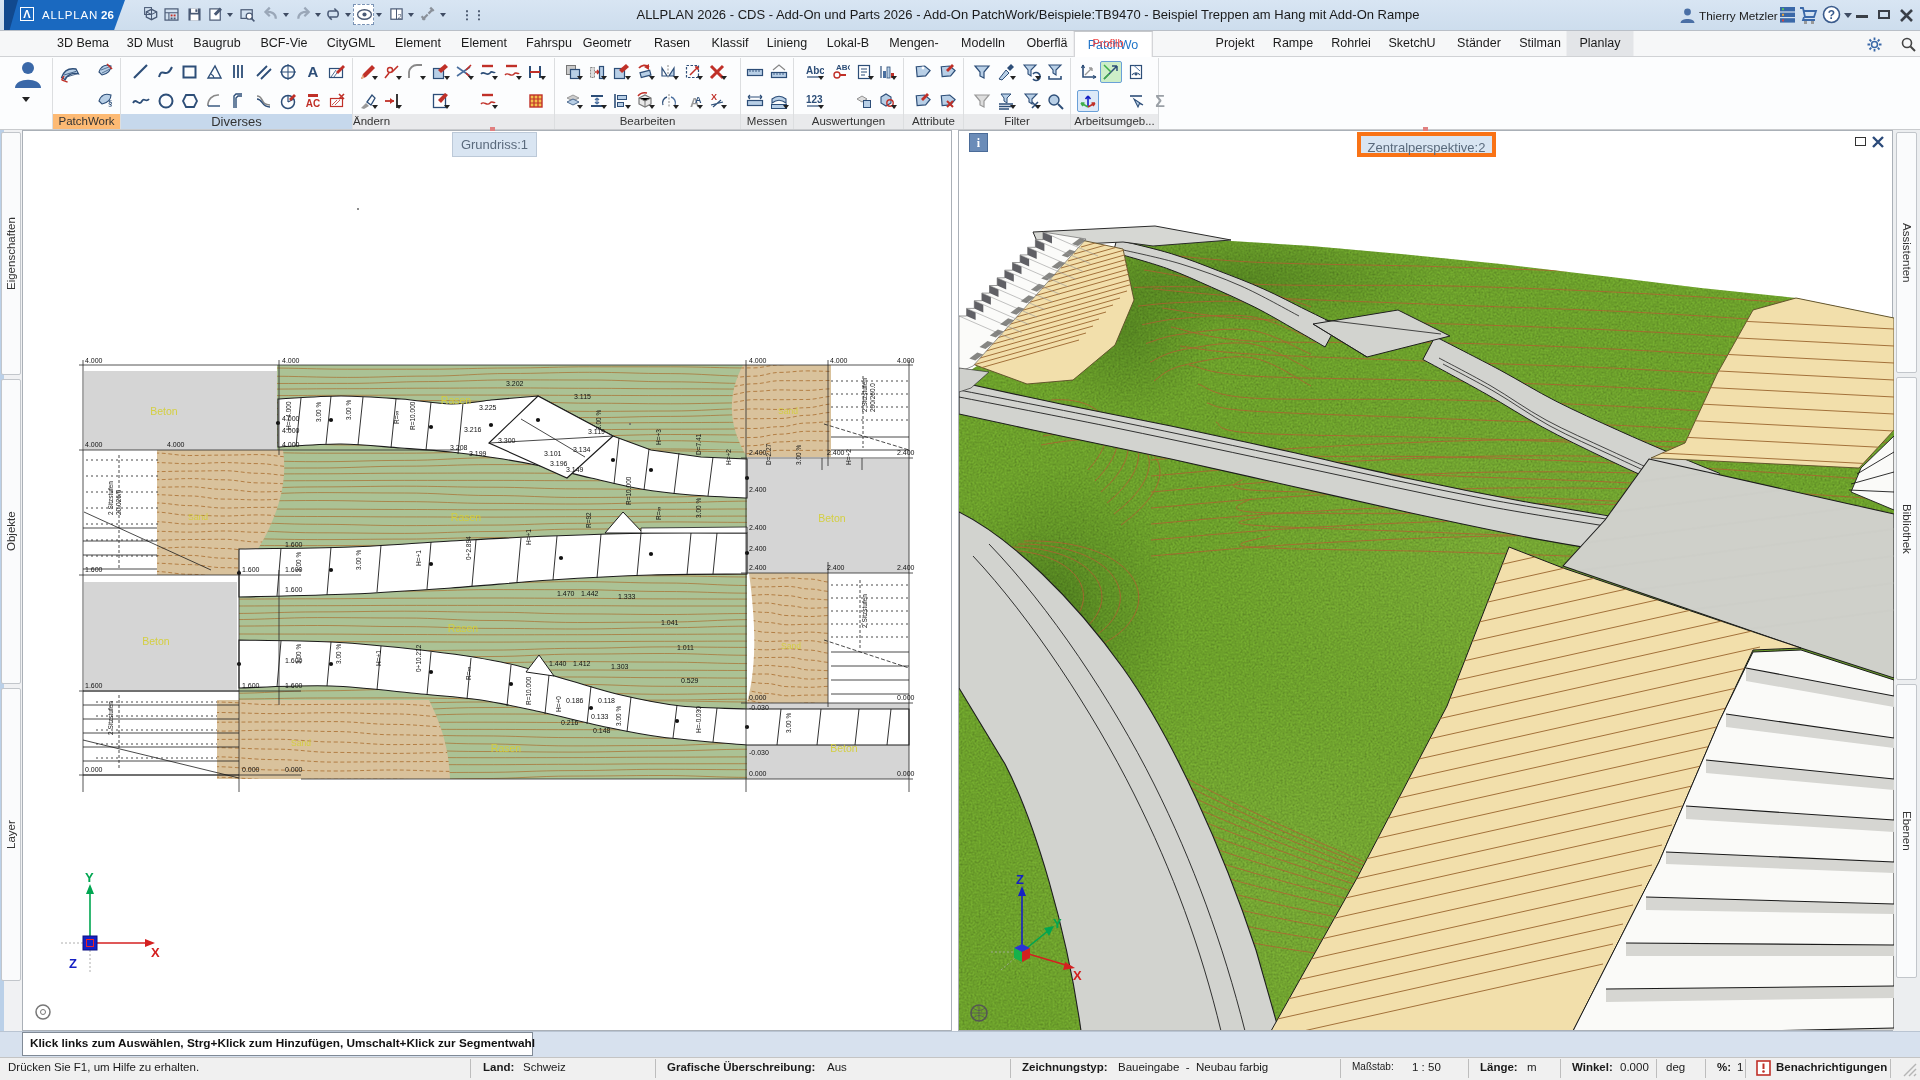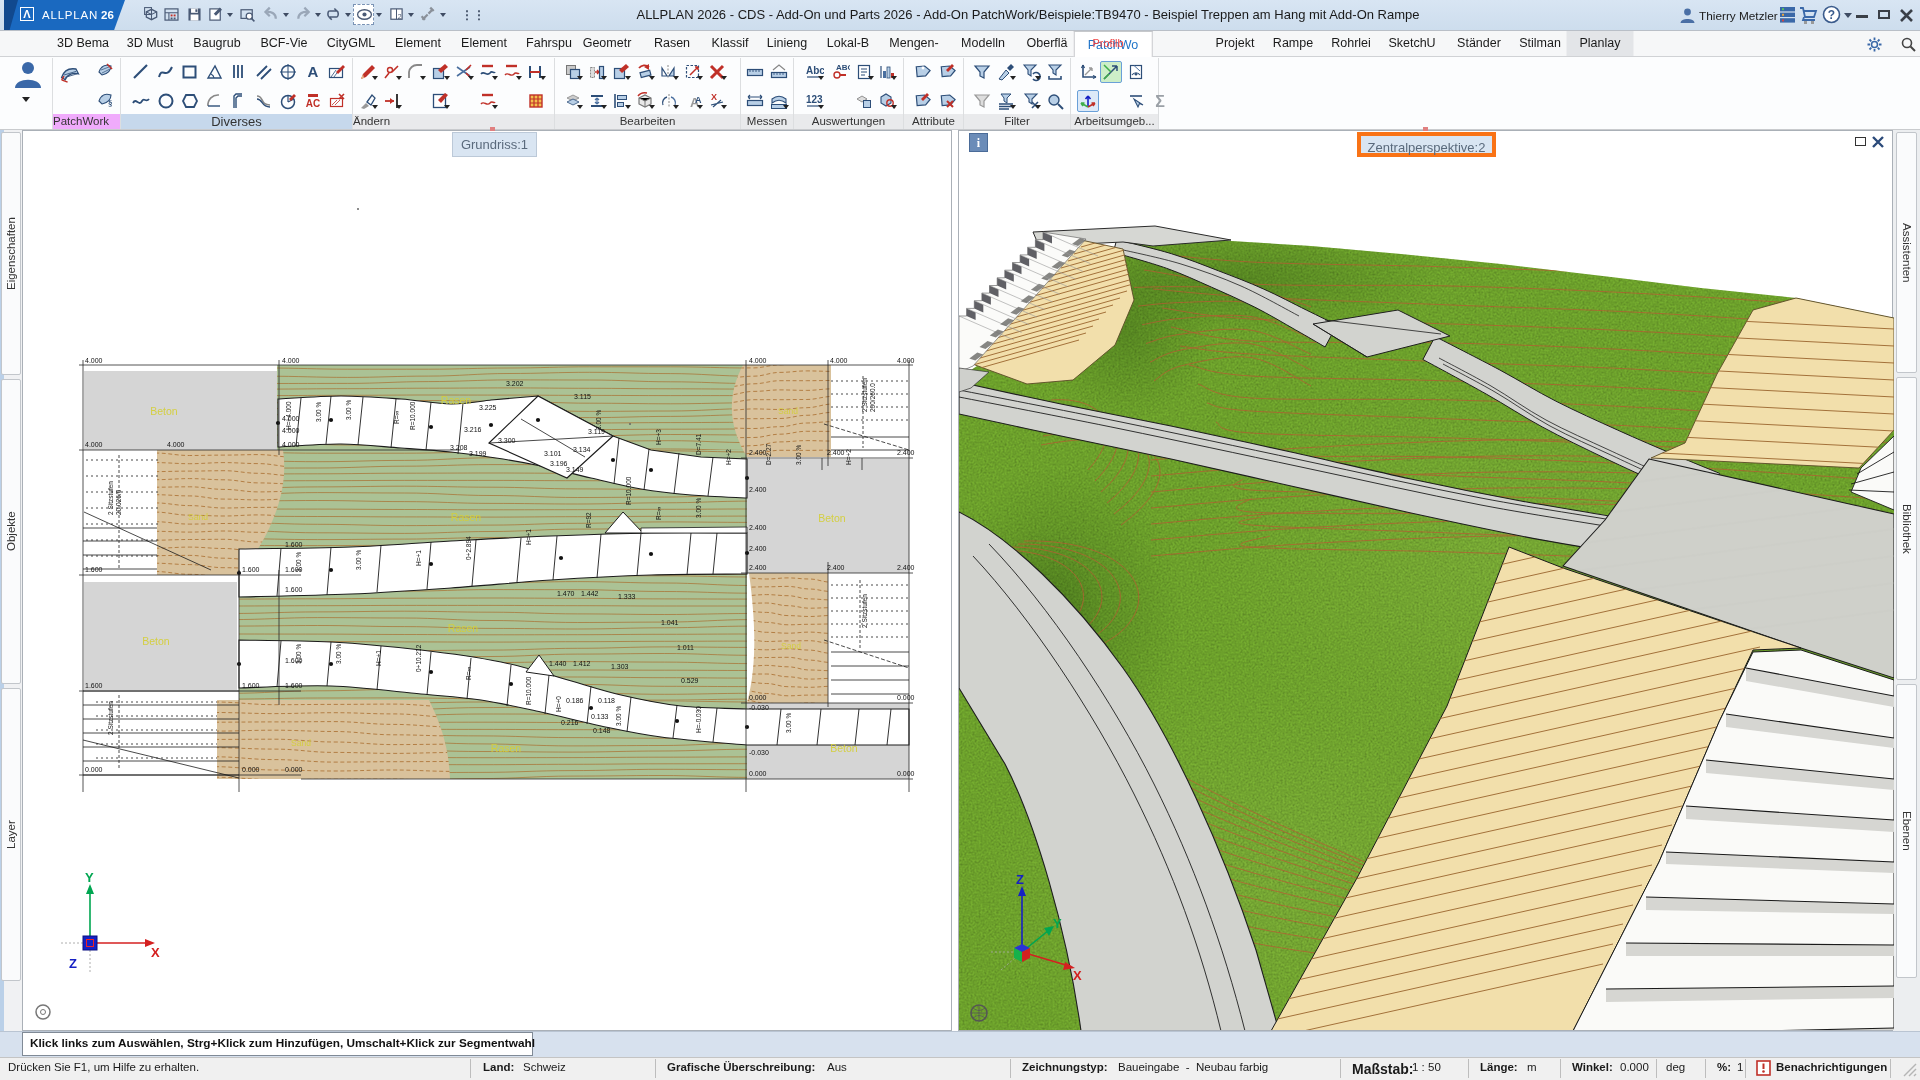--- a/index.html
+++ b/index.html
@@ -145,21 +145,21 @@
 <div class="abs" style="left:52px;top:58px;width:1px;height:71px;background:#dcdee0"></div>
 <div class="abs" style="left:120px;top:58px;width:1px;height:71px;background:#dcdee0"></div>
 <div class="abs" style="left:352px;top:58px;width:1px;height:71px;background:#dcdee0"></div>
 <div class="abs" style="left:554px;top:58px;width:1px;height:71px;background:#dcdee0"></div>
 <div class="abs" style="left:740px;top:58px;width:1px;height:71px;background:#dcdee0"></div>
 <div class="abs" style="left:793px;top:58px;width:1px;height:71px;background:#dcdee0"></div>
 <div class="abs" style="left:903px;top:58px;width:1px;height:71px;background:#dcdee0"></div>
 <div class="abs" style="left:963px;top:58px;width:1px;height:71px;background:#dcdee0"></div>
 <div class="abs" style="left:1070px;top:58px;width:1px;height:71px;background:#dcdee0"></div>
 <div class="abs" style="left:1158px;top:58px;width:1px;height:71px;background:#dcdee0"></div>
-<div class="abs" style="left:53px;top:114px;width:67px;height:15px;background:#f0abfc;font-size:11.5px;color:#333;text-align:left;line-height:15px;white-space:nowrap;overflow:hidden">PatchWork</div>
+<div class="abs" style="left:53px;top:114px;width:67px;height:15px;background:#fdba74;font-size:11.5px;color:#333;text-align:center;line-height:15px;white-space:nowrap;overflow:hidden">PatchWork</div>
 <div class="abs" style="left:121px;top:114px;width:231px;height:15px;background:#c6d8ec;font-size:13px;color:#333;text-align:center;line-height:15px;white-space:nowrap;overflow:hidden">Diverses</div>
 <div class="abs" style="left:353px;top:114px;width:201px;height:15px;background:#e9eaec;font-size:11.5px;color:#333;text-align:left;line-height:15px;white-space:nowrap;overflow:hidden">Ändern</div>
 <div class="abs" style="left:555px;top:114px;width:185px;height:15px;background:#e9eaec;font-size:11.5px;color:#333;text-align:center;line-height:15px;white-space:nowrap;overflow:hidden">Bearbeiten</div>
 <div class="abs" style="left:741px;top:114px;width:52px;height:15px;background:#e9eaec;font-size:11.5px;color:#333;text-align:center;line-height:15px;white-space:nowrap;overflow:hidden">Messen</div>
 <div class="abs" style="left:794px;top:114px;width:109px;height:15px;background:#e9eaec;font-size:11.5px;color:#333;text-align:center;line-height:15px;white-space:nowrap;overflow:hidden">Auswertungen</div>
 <div class="abs" style="left:904px;top:114px;width:59px;height:15px;background:#e9eaec;font-size:11.5px;color:#333;text-align:center;line-height:15px;white-space:nowrap;overflow:hidden">Attribute</div>
 <div class="abs" style="left:964px;top:114px;width:106px;height:15px;background:#e9eaec;font-size:11.5px;color:#333;text-align:center;line-height:15px;white-space:nowrap;overflow:hidden">Filter</div>
 <div class="abs" style="left:1071px;top:114px;width:87px;height:15px;background:#e9eaec;font-size:11.5px;color:#333;text-align:center;line-height:15px;white-space:nowrap;overflow:hidden">Arbeitsumgeb...</div>
 <svg class="abs" style="left:11px;top:60px;width:34px;height:28px" viewBox="0 0 34 28">
     <circle cx="17" cy="8" r="6" fill="#3a68a8"></circle>
@@ -1262,21 +1262,21 @@
 <div class="abs" style="left:22px;top:1032px;width:511px;height:24px;background:#fff;border:1px solid #808a96"></div>
 <div class="abs" style="left:30px;top:1036px;font-size:11.8px;font-weight:bold;color:#111">Klick links zum Auswählen, Strg+Klick zum Hinzufügen, Umschalt+Klick zur Segmentwahl</div>
 <div class="abs" style="left:0;top:1057px;width:1920px;height:23px;background:#f0f0f0;border-top:1px solid #c4c4c4"></div>
 <div class="abs" style="left:8px;top:1061px;font-size:11.5px;font-weight:normal;color:#1a1a1a;white-space:nowrap">Drücken Sie F1, um Hilfe zu erhalten.</div>
 <div class="abs" style="left:483px;top:1061px;font-size:11.5px;font-weight:bold;color:#1a1a1a;white-space:nowrap">Land:</div>
 <div class="abs" style="left:523px;top:1061px;font-size:11.5px;font-weight:normal;color:#1a1a1a;white-space:nowrap">Schweiz</div>
 <div class="abs" style="left:667px;top:1061px;font-size:11.5px;font-weight:bold;color:#1a1a1a;white-space:nowrap">Grafische Überschreibung:</div>
 <div class="abs" style="left:827px;top:1061px;font-size:11.5px;font-weight:normal;color:#1a1a1a;white-space:nowrap">Aus</div>
 <div class="abs" style="left:1022px;top:1061px;font-size:11.5px;font-weight:bold;color:#1a1a1a;white-space:nowrap">Zeichnungstyp:</div>
 <div class="abs" style="left:1118px;top:1061px;font-size:11.5px;font-weight:normal;color:#1a1a1a;white-space:nowrap">Baueingabe&nbsp;&nbsp;-&nbsp;&nbsp;Neubau farbig</div>
-<div class="abs" style="left:1352px;top:1061px;font-size:14px;font-weight:bold;color:#1a1a1a;white-space:nowrap">Maßstab:</div>
+<div class="abs" style="left:1352px;top:1061px;font-size:10px;font-weight:normal;color:#1a1a1a;white-space:nowrap">Maßstab:</div>
 <div class="abs" style="left:1412px;top:1061px;font-size:11.5px;font-weight:normal;color:#1a1a1a;white-space:nowrap">1 : 50</div>
 <div class="abs" style="left:1480px;top:1061px;font-size:11.5px;font-weight:bold;color:#1a1a1a;white-space:nowrap">Länge:</div>
 <div class="abs" style="left:1527px;top:1061px;font-size:11.5px;font-weight:normal;color:#1a1a1a;white-space:nowrap">m</div>
 <div class="abs" style="left:1572px;top:1061px;font-size:11.5px;font-weight:bold;color:#1a1a1a;white-space:nowrap">Winkel:</div>
 <div class="abs" style="left:1620px;top:1061px;font-size:11.5px;font-weight:normal;color:#1a1a1a;white-space:nowrap">0.000</div>
 <div class="abs" style="left:1666px;top:1061px;font-size:11.5px;font-weight:normal;color:#1a1a1a;white-space:nowrap">deg</div>
 <div class="abs" style="left:1717px;top:1061px;font-size:11.5px;font-weight:bold;color:#1a1a1a;white-space:nowrap">%:</div>
 <div class="abs" style="left:1737px;top:1061px;font-size:11.5px;font-weight:normal;color:#1a1a1a;white-space:nowrap">1</div>
 <div class="abs" style="left:470px;top:1059px;width:1px;height:19px;background:#d8d8d8;border-left:1px solid #bdbdbd"></div>
 <div class="abs" style="left:655px;top:1059px;width:1px;height:19px;background:#d8d8d8;border-left:1px solid #bdbdbd"></div>

